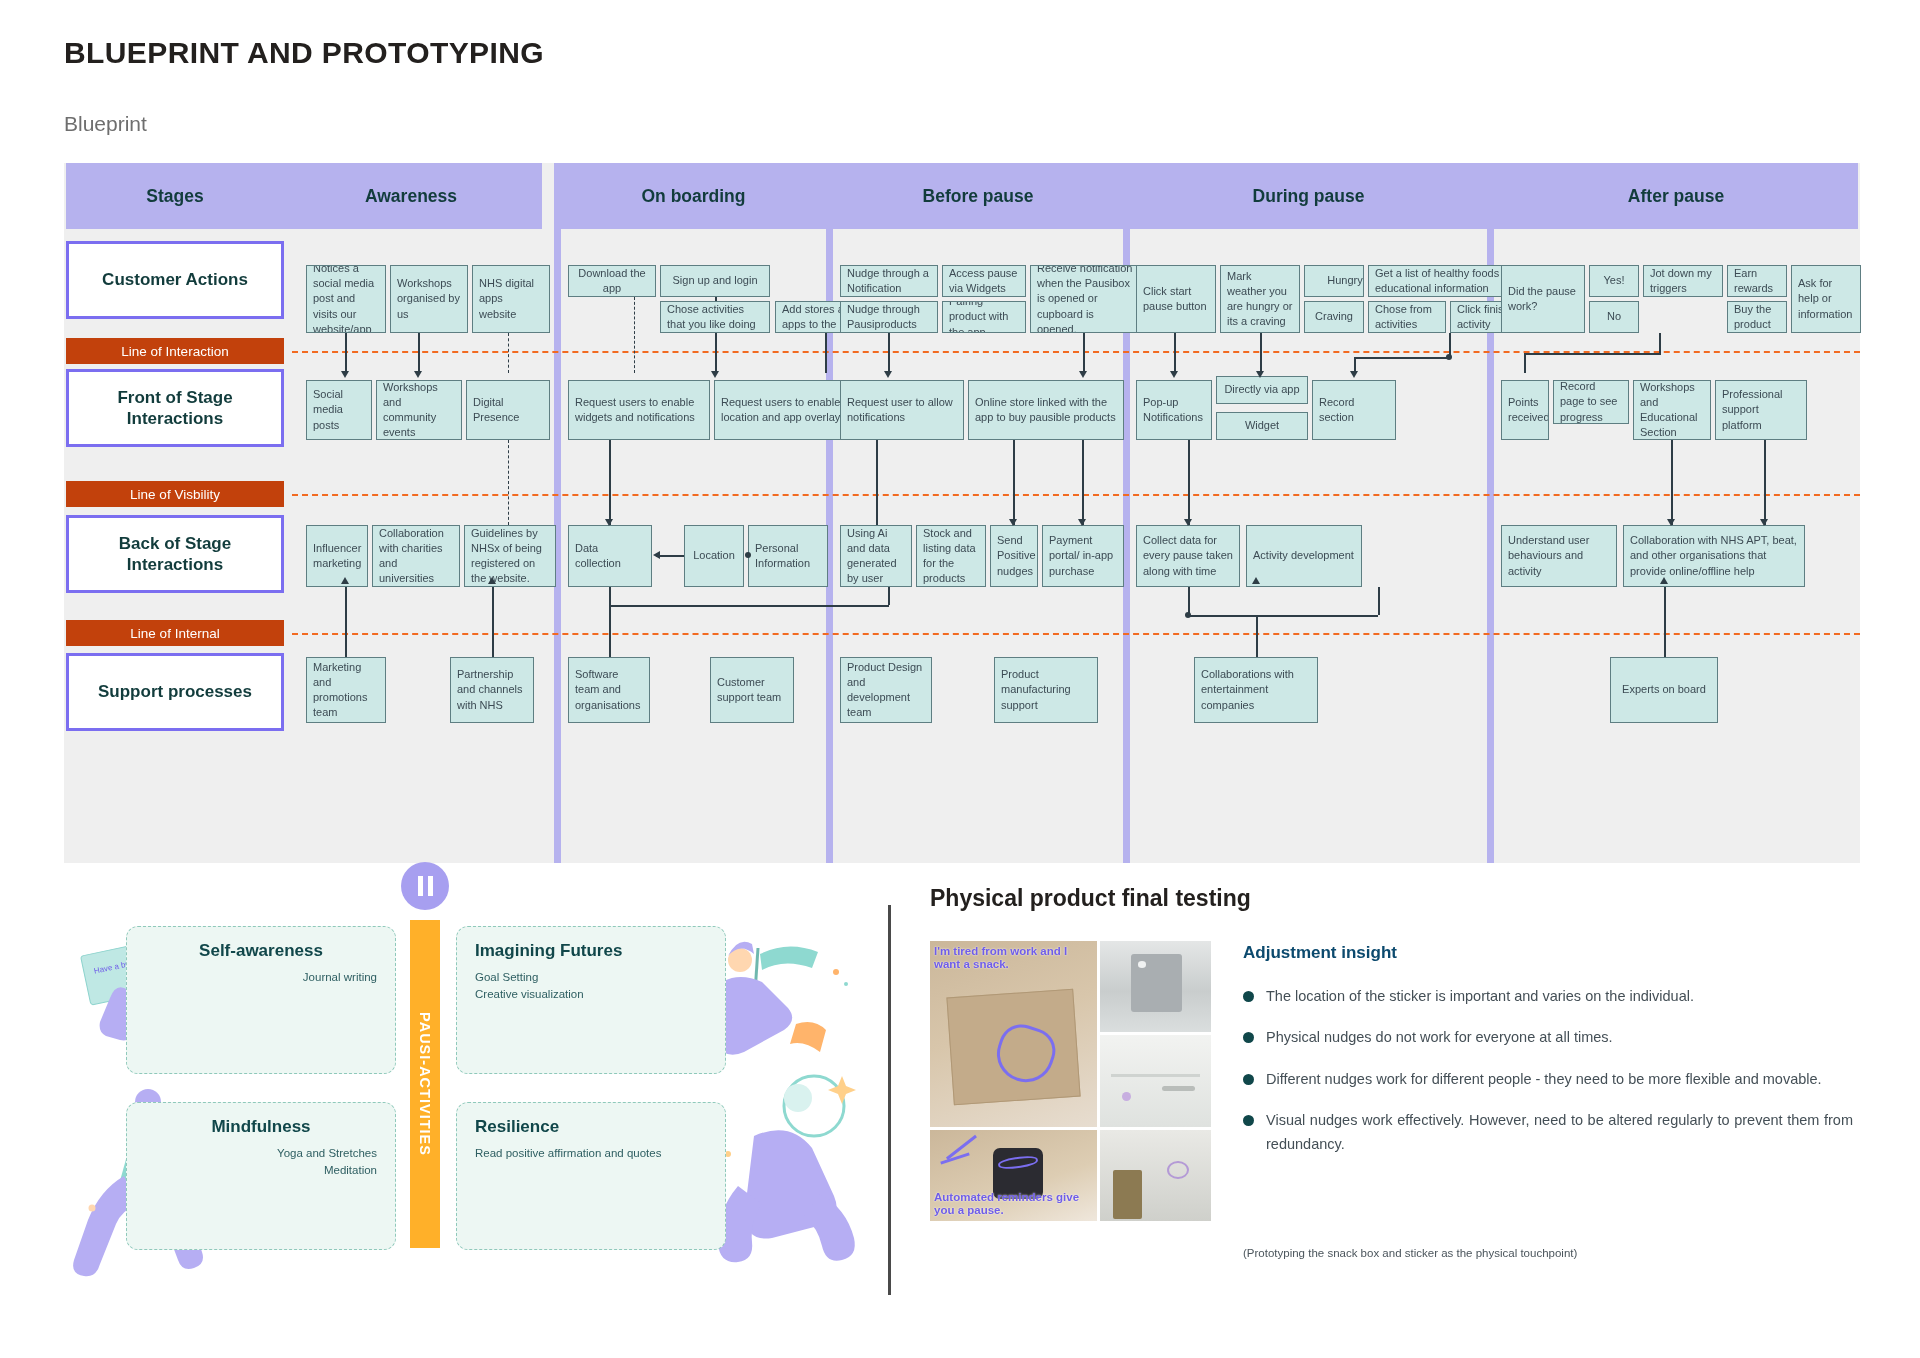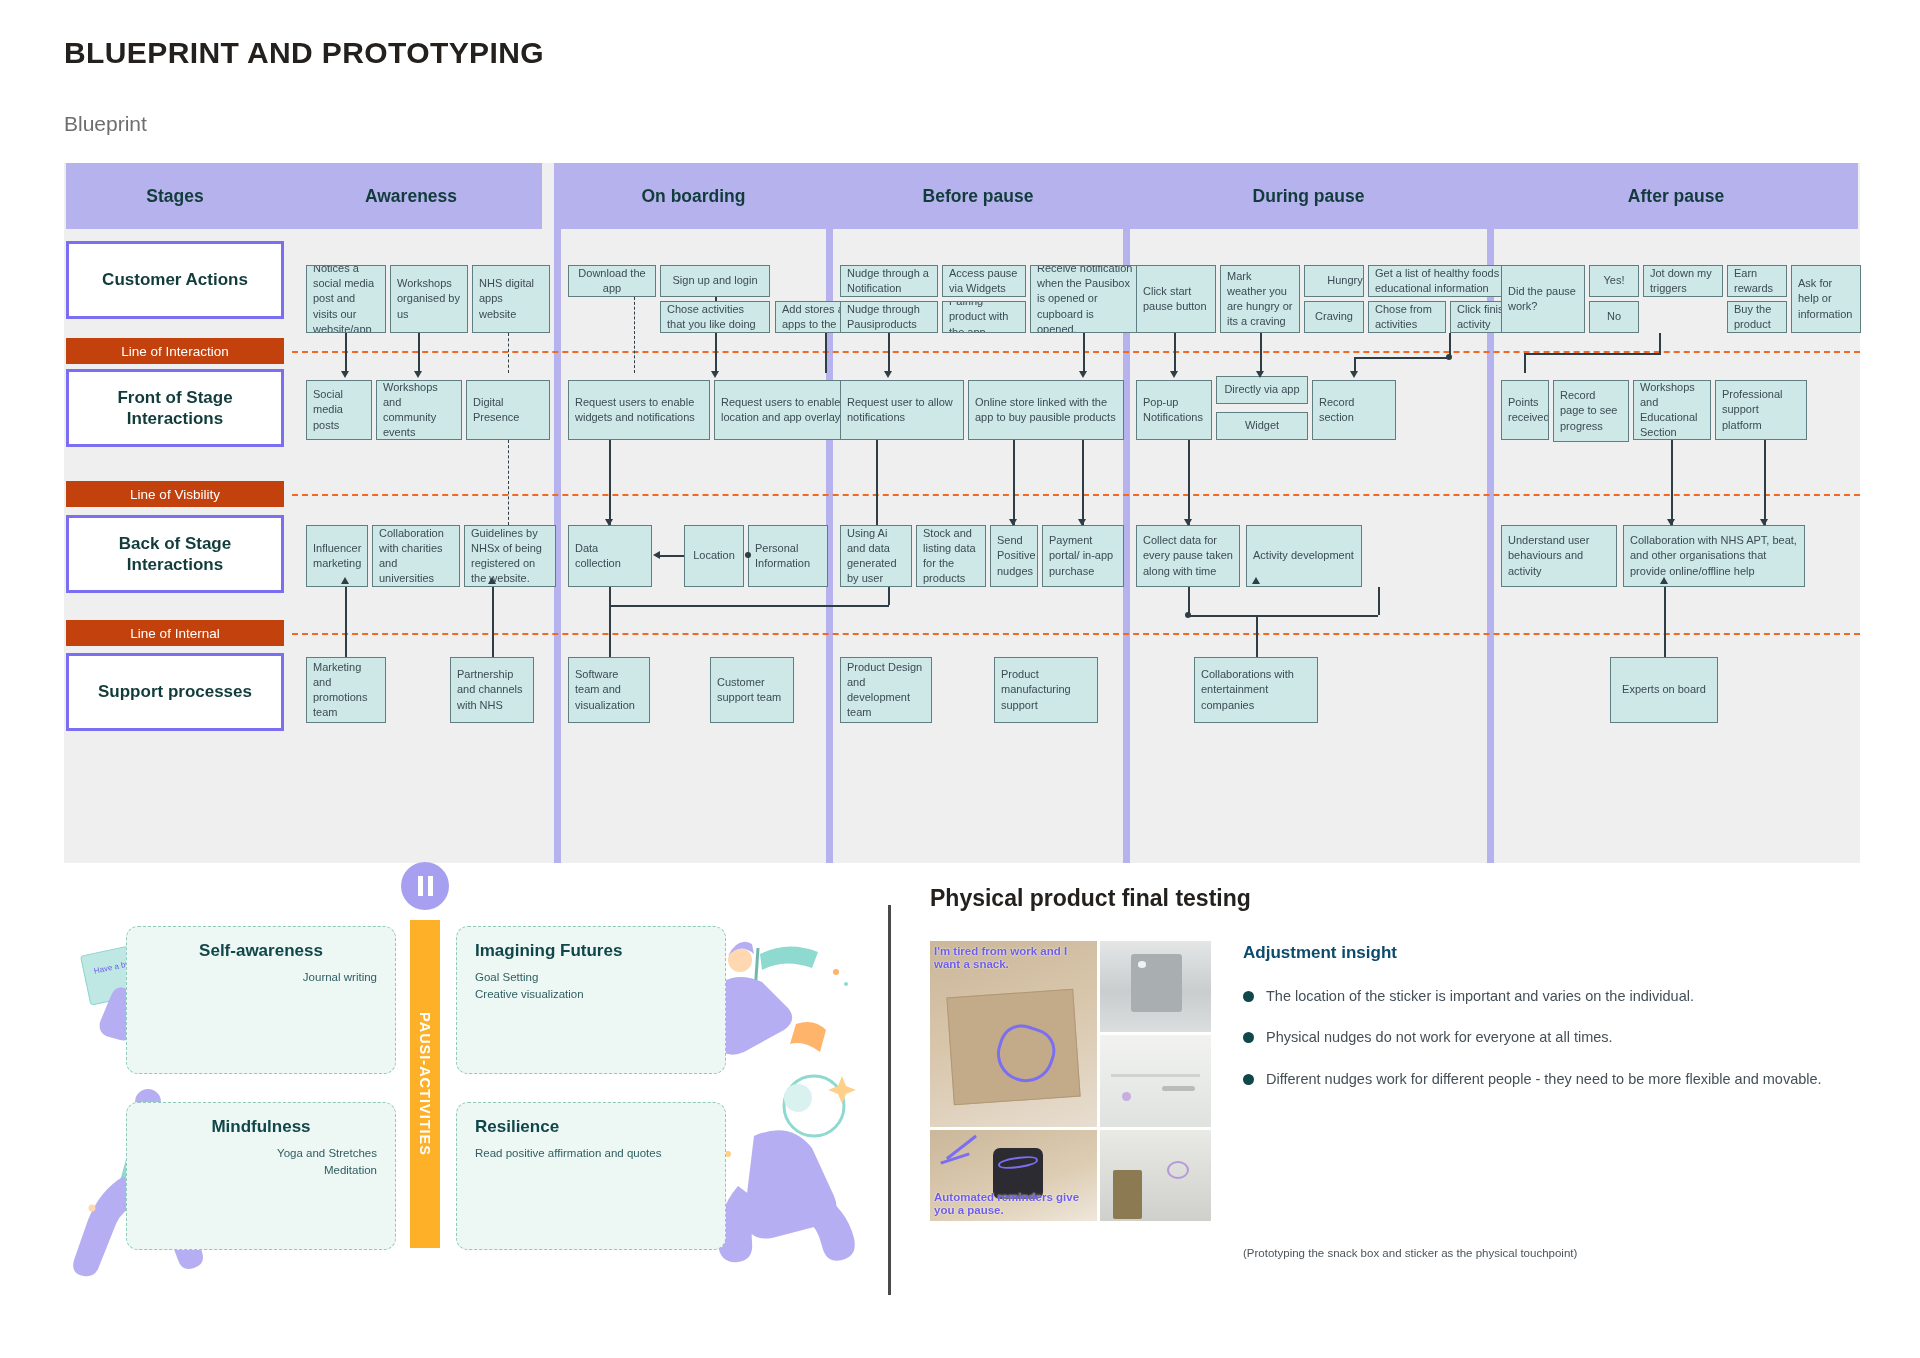--- a/index.html
+++ b/index.html
@@ -221,42 +221,42 @@
   <div class="bx" style="left:402px;top:217px;width:84px;height:60px;">Digital Presence</div>
   <div class="bx" style="left:504px;top:217px;width:142px;height:60px;">Request users to enable widgets and notifications</div>
   <div class="bx" style="left:650px;top:217px;width:142px;height:60px;">Request users to enable location and app overlay</div>
   <div class="bx" style="left:776px;top:217px;width:124px;height:60px;">Request user to allow notifications</div>
   <div class="bx" style="left:904px;top:217px;width:156px;height:60px;">Online store linked with the app to buy pausible products</div>
   <div class="bx" style="left:1072px;top:217px;width:76px;height:60px;">Pop-up Notifications</div>
   <div class="bx c" style="left:1152px;top:213px;width:92px;height:28px;">Directly via app</div>
   <div class="bx c" style="left:1152px;top:249px;width:92px;height:28px;">Widget</div>
   <div class="bx" style="left:1248px;top:217px;width:84px;height:60px;">Record section</div>
   <div class="bx" style="left:1437px;top:217px;width:48px;height:60px;">Points received</div>
-  <div class="bx" style="left:1489px;top:217px;width:76px;height:62px;">Record page to see progress</div>
+  <div class="bx" style="left:1489px;top:217px;width:76px;height:44px;">Record page to see progress</div>
   <div class="bx" style="left:1569px;top:217px;width:78px;height:60px;">Workshops and Educational Section</div>
   <div class="bx" style="left:1651px;top:217px;width:92px;height:60px;">Professional support platform</div>
 
   <div class="bx" style="left:242px;top:362px;width:62px;height:62px;">Influencer marketing</div>
   <div class="bx" style="left:308px;top:362px;width:88px;height:62px;">Collaboration with charities and universities</div>
   <div class="bx" style="left:400px;top:362px;width:92px;height:62px;">Guidelines by NHSx of being registered on the website.</div>
   <div class="bx" style="left:504px;top:362px;width:84px;height:62px;">Data collection</div>
   <div class="bx c" style="left:620px;top:362px;width:60px;height:62px;">Location</div>
   <div class="bx" style="left:684px;top:362px;width:80px;height:62px;">Personal Information</div>
   <div class="bx" style="left:776px;top:362px;width:72px;height:62px;">Using Ai and data generated by user</div>
   <div class="bx" style="left:852px;top:362px;width:70px;height:62px;">Stock and listing data for the products</div>
   <div class="bx" style="left:926px;top:362px;width:48px;height:62px;">Send Positive nudges</div>
   <div class="bx" style="left:978px;top:362px;width:82px;height:62px;">Payment portal/ in-app purchase</div>
   <div class="bx" style="left:1072px;top:362px;width:104px;height:62px;">Collect data for every pause taken along with time</div>
   <div class="bx" style="left:1182px;top:362px;width:116px;height:62px;">Activity development</div>
   <div class="bx" style="left:1437px;top:362px;width:116px;height:62px;">Understand user behaviours and activity</div>
   <div class="bx" style="left:1559px;top:362px;width:182px;height:62px;">Collaboration with NHS APT, beat, and other organisations that provide online/offline help</div>
 
   <div class="bx" style="left:242px;top:494px;width:80px;height:66px;">Marketing and promotions team</div>
   <div class="bx" style="left:386px;top:494px;width:84px;height:66px;">Partnership and channels with NHS</div>
-  <div class="bx" style="left:504px;top:494px;width:82px;height:66px;">Software team and visualization</div>
+  <div class="bx" style="left:504px;top:494px;width:82px;height:66px;">Software team and organisations</div>
   <div class="bx" style="left:646px;top:494px;width:84px;height:66px;">Customer support team</div>
   <div class="bx" style="left:776px;top:494px;width:92px;height:66px;">Product Design and development team</div>
   <div class="bx" style="left:930px;top:494px;width:104px;height:66px;">Product manufacturing support</div>
   <div class="bx" style="left:1130px;top:494px;width:124px;height:66px;">Collaborations with entertainment companies</div>
   <div class="bx c" style="left:1546px;top:494px;width:108px;height:66px;">Experts on board</div>
 
   <div class="conn v" style="left:281px;top:170px;height:40px;"></div>
   <div class="arrowhead" style="left:277px;top:208px;"></div>
   <div class="conn v" style="left:354px;top:170px;height:40px;"></div>
   <div class="arrowhead" style="left:350px;top:208px;"></div>
@@ -434,16 +434,20 @@
       <span class="t">The location of the sticker is important and varies on the individual.</span>
     </div>
     <div class="ins-item">
       <span class="bullet"></span>
       <span class="t">Physical nudges do not work for everyone at all times.</span>
     </div>
     <div class="ins-item">
       <span class="bullet"></span>
       <span class="t">Different nudges work for different people - they need to be more flexible and movable.</span>
     </div>
+    <div class="ins-item just">
+      <span class="bullet"></span>
+      <span class="t">Visual nudges work effectively. However, need to be altered regularly to prevent them from redundancy.</span>
+    </div>
   </div>
 
   <div id="phys-note">(Prototyping the snack box and sticker as the physical touchpoint)</div>
 </div>
 
 </body></html>

